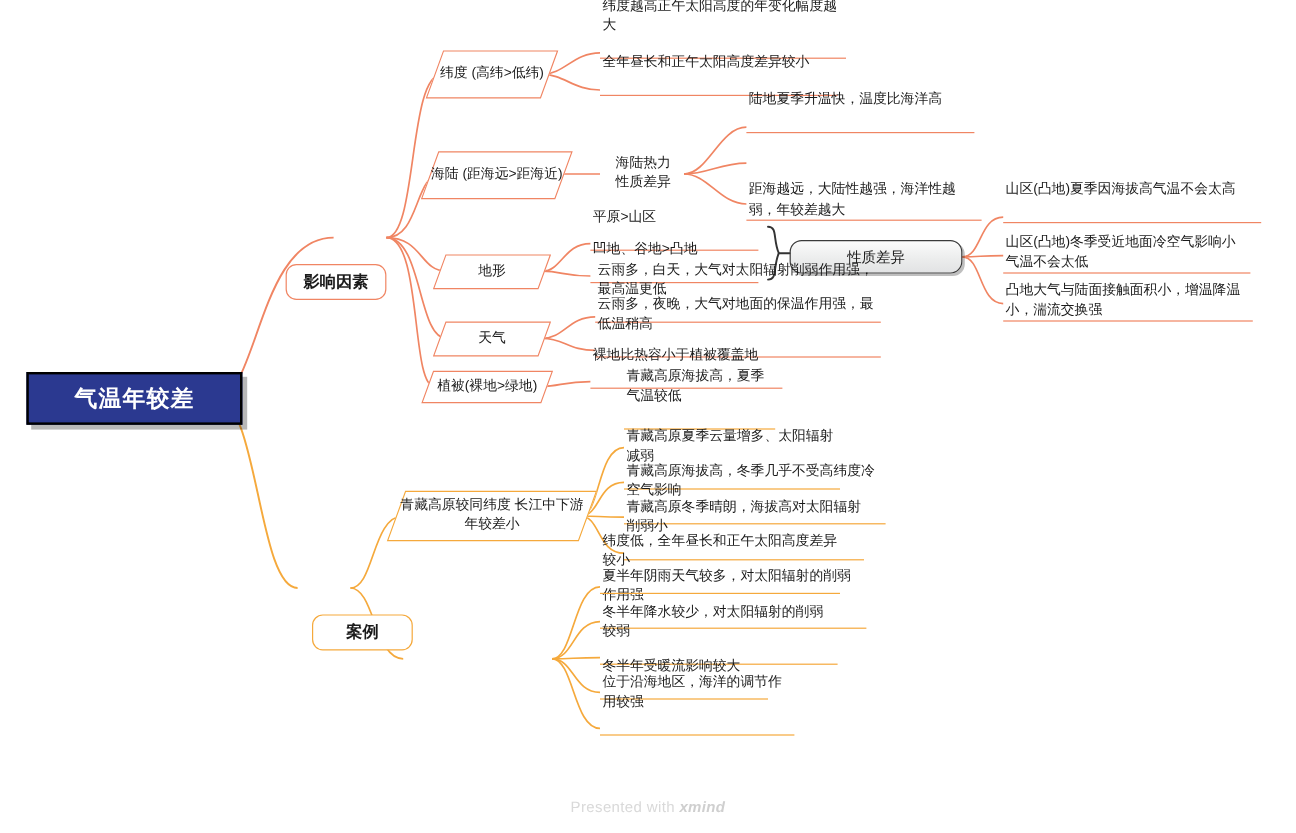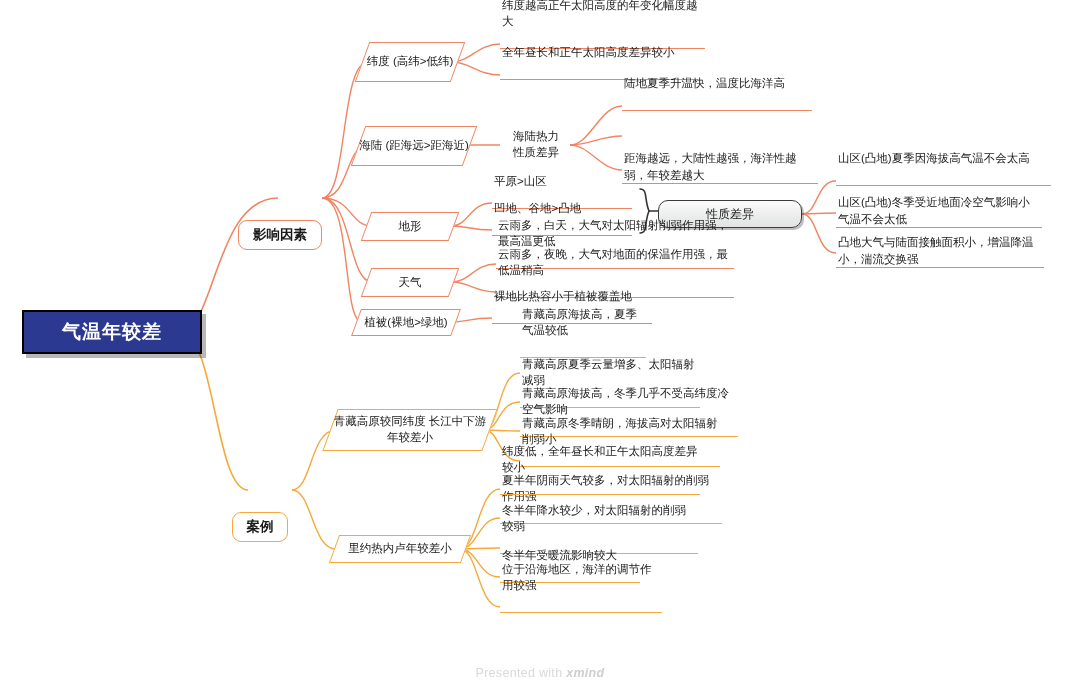--- a/index.html
+++ b/index.html
@@ -197,21 +197,21 @@
     <path d="M460,549 C478,549 478,518 500,518" fill="none" stroke="#F5A93C" stroke-width="1.4"></path>
     <path d="M460,549 C478,549 478,548 500,548" fill="none" stroke="#F5A93C" stroke-width="1.4"></path>
     <path d="M460,549 C478,549 478,577 500,577" fill="none" stroke="#F5A93C" stroke-width="1.4"></path>
     <path d="M460,549 C478,549 478,607 500,607" fill="none" stroke="#F5A93C" stroke-width="1.4"></path>
   </svg>
 
   <div class="node root" style="left:22px; top:310px; width:180px; height:44px;">气温年较差</div>
 
   <div class="node lvl1" style="left:238px; top:183px; width:84px; height:30px;">影响因素</div>
 
-  <div class="node lvl1 amber" style="left:232px; top:475px; width:56px; height:30px;">案例</div>
+  <div class="node lvl1 amber" style="left:260px; top:475px; width:84px; height:30px;">案例</div>
 
   <div class="para-wrap" style="left:362px; top:42px; width:96px; height:40px;">
     <div class="skew"></div>
     <div class="ptext">纬度
 (高纬&gt;低纬)</div>
   </div>
 
   <div class="para-wrap" style="left:358px; top:126px; width:112px; height:40px;">
     <div class="skew"></div>
     <div class="ptext">海陆
@@ -255,24 +255,20 @@
   <div class="node leaf" style="left:496px; top:279px; width:238px; height:17px;">云雨多，夜晚，大气对地面的保温作用强，最低温稍高</div>
 
   <div class="node leaf" style="left:492px; top:305px; width:160px; height:17px;">裸地比热容小于植被覆盖地</div>
 
   <div class="para-wrap amber" style="left:330px; top:409px; width:160px; height:42px;">
     <div class="skew"></div>
     <div class="ptext">青藏高原较同纬度
 长江中下游年较差小</div>
   </div>
 
-  <div class="para-wrap amber" style="left:334px; top:535px; width:132px; height:28px;">
-    <div class="skew"></div>
-    <div class="ptext">里约热内卢年较差小</div>
-  </div>
 
   <div class="node leaf amber" style="left:520px; top:339px; width:126px; height:17px;">青藏高原海拔高，夏季气温较低</div>
   <div class="node leaf amber" style="left:520px; top:389px; width:180px; height:17px;">青藏高原夏季云量增多、太阳辐射减弱</div>
   <div class="node leaf amber" style="left:520px; top:418px; width:218px; height:17px;">青藏高原海拔高，冬季几乎不受高纬度冷空气影响</div>
   <div class="node leaf amber" style="left:520px; top:448px; width:200px; height:17px;">青藏高原冬季晴朗，海拔高对太阳辐射削弱小</div>
 
   <div class="node leaf amber" style="left:500px; top:505px; width:222px; height:17px;">夏半年阴雨天气较多，对太阳辐射的削弱作用强</div>
   <div class="node leaf amber" style="left:500px; top:476px; width:200px; height:17px;">纬度低，全年昼长和正午太阳高度差异较小</div>
   <div class="node leaf amber" style="left:500px; top:535px; width:198px; height:17px;">冬半年降水较少，对太阳辐射的削弱较弱</div>
   <div class="node leaf amber" style="left:500px; top:564px; width:140px; height:17px;">冬半年受暖流影响较大</div>

